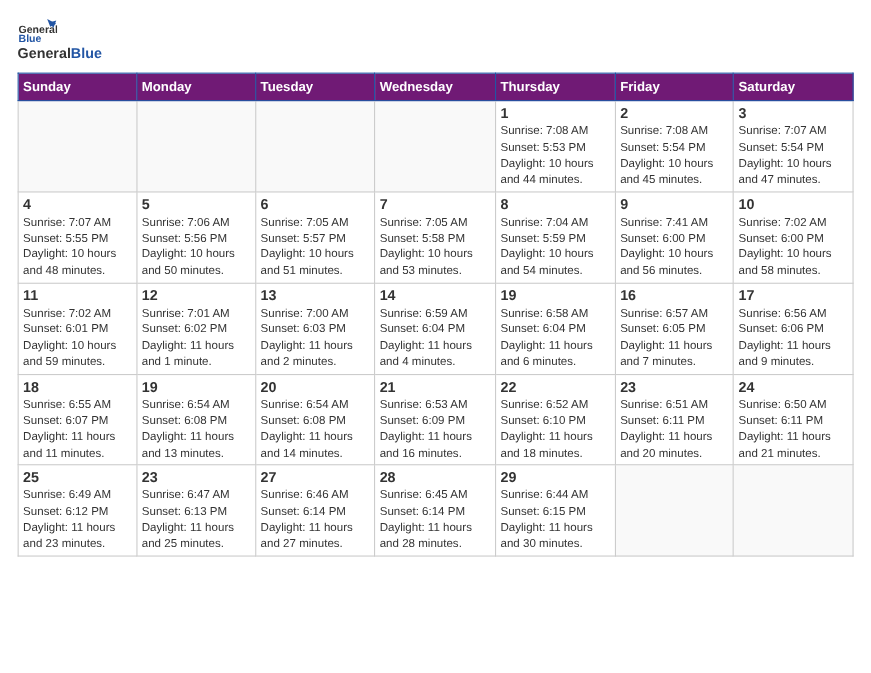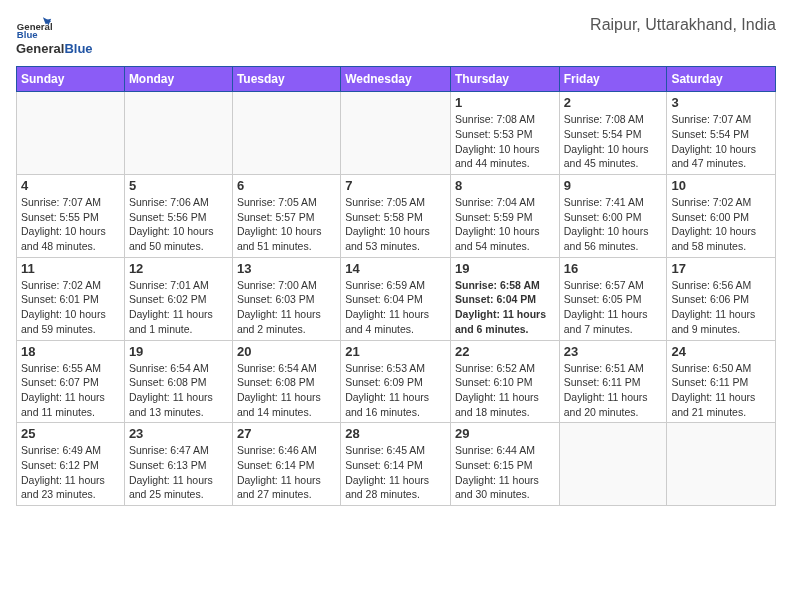--- a/index.html
+++ b/index.html
@@ -36,21 +36,21 @@
     .location-title {
       font-size: 16px;
       color: #555;
     }
     .calendar {
       width: 100%;
       border-collapse: collapse;
       font-size: 11px;
     }
     .calendar th {
-      background-color: #8b5cf6;
+      background-color: #701a75;
       color: #fff;
       padding: 5px 4px;
       text-align: left;
       font-size: 12px;
       border: 1px solid #2255a4;
     }
     .calendar td {
       border: 1px solid #ccc;
       vertical-align: top;
       padding: 3px 4px;
@@ -82,21 +82,20 @@
       <text x="0" y="20" font-size="14" font-weight="bold" fill="#333">General</text>
       <text x="0" y="32" font-size="14" font-weight="bold" fill="#2255a4">Blue</text>
       <polygon points="38,2 50,8 42,12" fill="#2255a4"></polygon>
       <polygon points="42,6 50,4 46,14" fill="#2255a4"></polygon>
     </svg>
     <div style="margin-top:2px; font-size:13px; font-weight:bold; line-height:1.1;">
       <span style="color:#333;">General</span><span style="color:#2255a4;">Blue</span>
     </div>
   </div>
   <div class="title-area">
-    <div class="location-title">Raipur, Uttarakhand, India</div>
   </div>
 </div>
 
 <table class="calendar">
   <thead>
     <tr>
     <th>Sunday</th>
         <th>Monday</th>
         <th>Tuesday</th>
         <th>Wednesday</th>
@@ -208,21 +207,21 @@
         </td>
         <td>
           <div class="day-number">14</div>
           <div class="day-info" style="white-space: pre-line;">Sunrise: 6:59 AM
 Sunset: 6:04 PM
 Daylight: 11 hours
 and 4 minutes.</div>
         </td>
         <td>
           <div class="day-number">19</div>
-          <div class="day-info" style="white-space: pre-line; font-weight: bold;">Sunrise: 6:58 AM
+          <div class="day-info" style="white-space: pre-line;">Sunrise: 6:58 AM
 Sunset: 6:04 PM
 Daylight: 11 hours
 and 6 minutes.</div>
         </td>
         <td>
           <div class="day-number">16</div>
           <div class="day-info" style="white-space: pre-line;">Sunrise: 6:57 AM
 Sunset: 6:05 PM
 Daylight: 11 hours
 and 7 minutes.</div>

